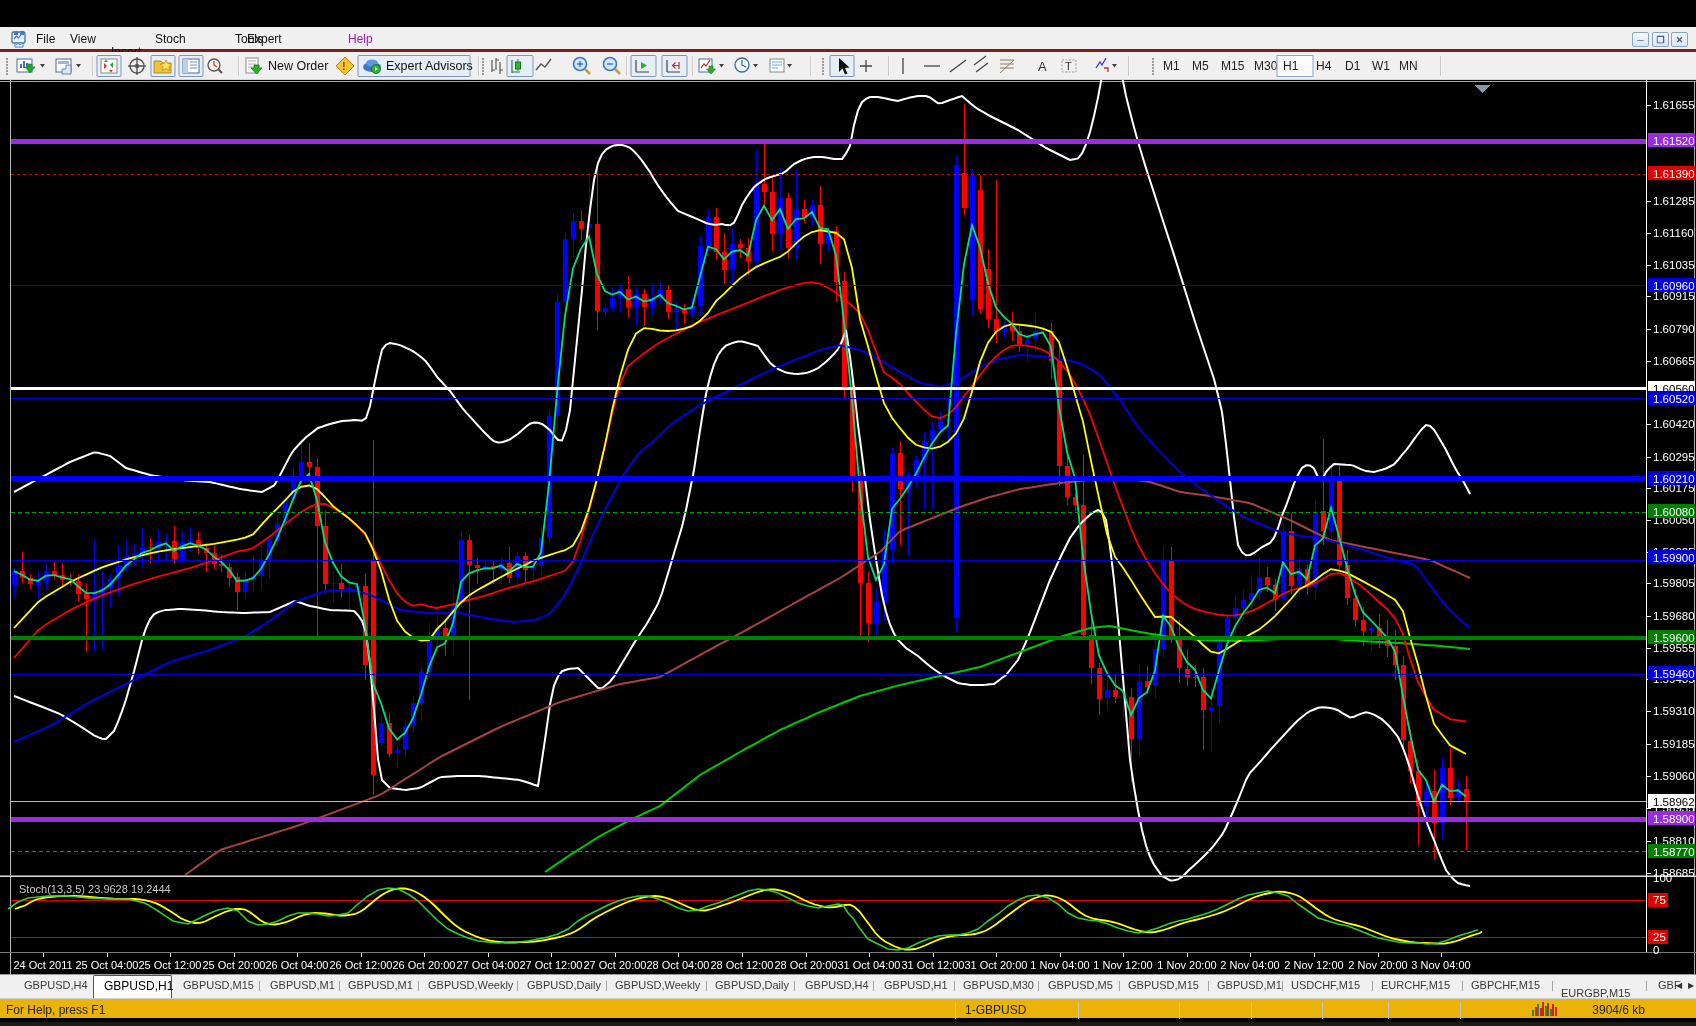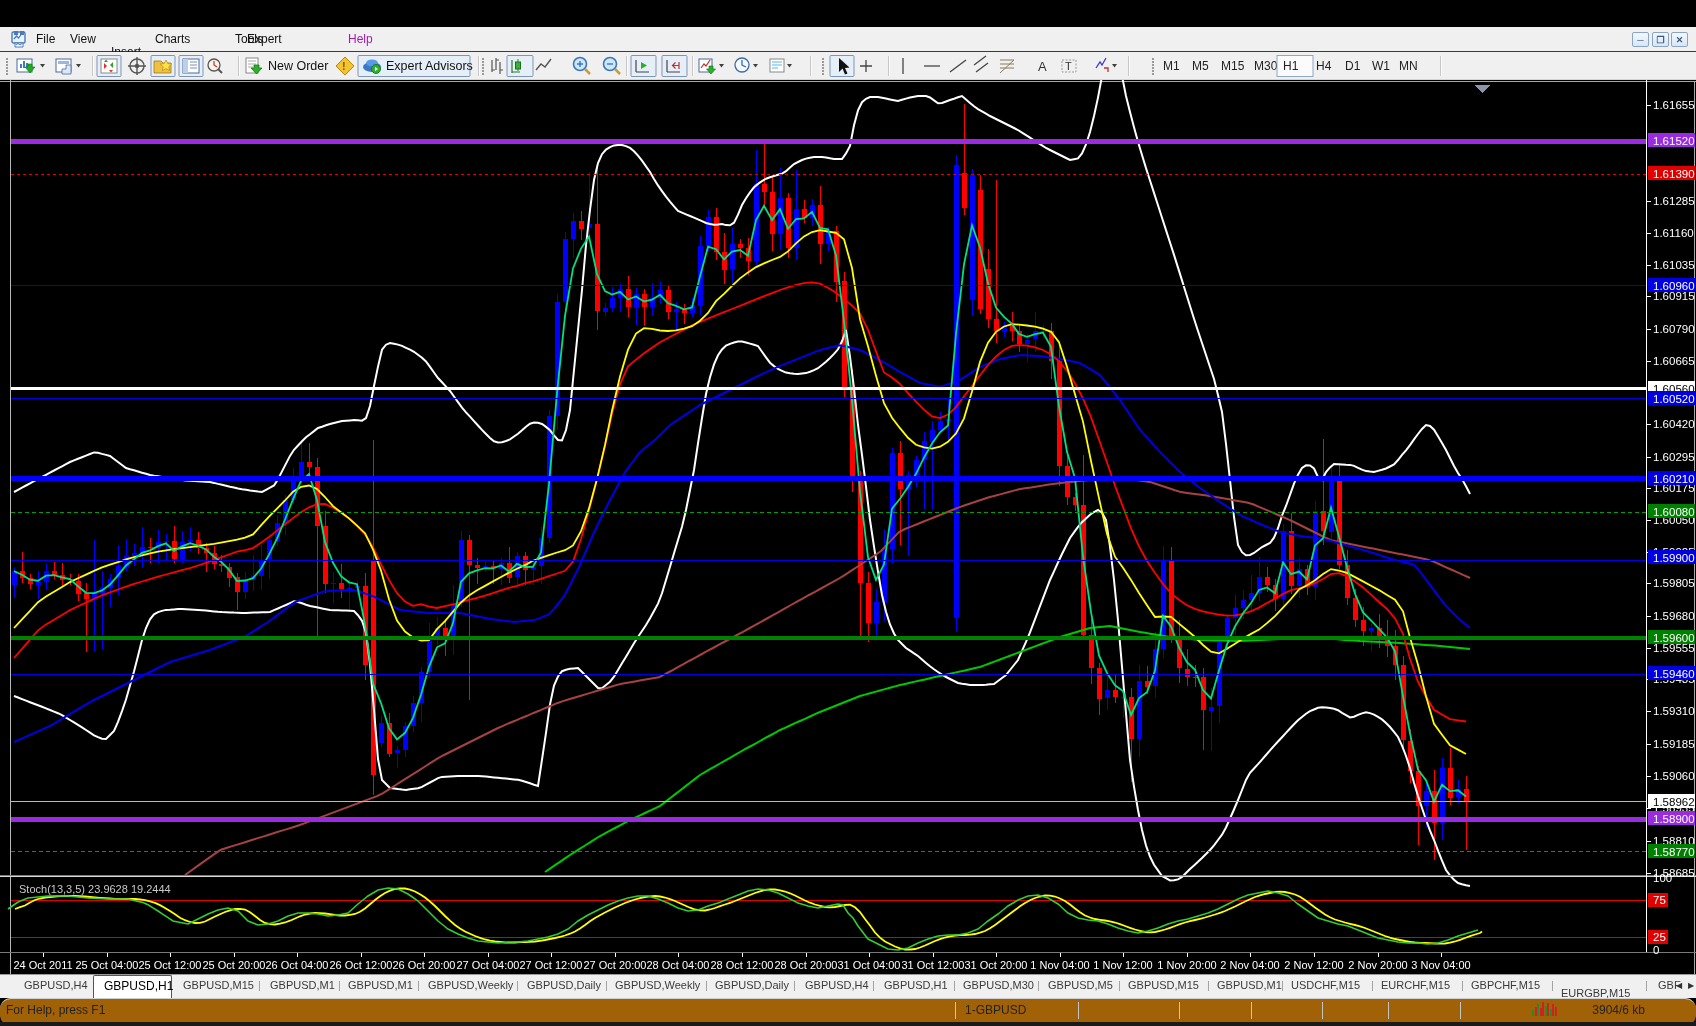--- a/index.html
+++ b/index.html
@@ -1,23 +1,23 @@
 <!DOCTYPE html>
 <html><head><meta charset="utf-8"><title>MT4</title>
 <style>
 *{margin:0;padding:0;box-sizing:border-box}
 html,body{width:1696px;height:1026px;background:#000;overflow:hidden;font-family:"Liberation Sans",sans-serif}
 </style></head>
 <body>
 <div style="position:relative;width:1696px;height:1026px;background:#000">
-<div style="position:absolute;left:0;top:27px;width:1696px;height:25px;background:#f0f0f0;border-bottom:1px solid #7f1d1d;">
+<div style="position:absolute;left:0;top:27px;width:1696px;height:25px;background:#f0f0f0;border-bottom:3px solid #7f1d1d;">
       <span style="position:absolute;left:36px;top:5px;font:12px 'Liberation Sans',sans-serif;color:#111;">File</span>
       <span style="position:absolute;left:70px;top:5px;font:12px 'Liberation Sans',sans-serif;color:#111;">View</span>
       <span style="position:absolute;left:111px;top:18px;font:12px 'Liberation Sans',sans-serif;color:#111;">Insert</span>
-      <span style="position:absolute;left:155px;top:5px;font:12px 'Liberation Sans',sans-serif;color:#111;">Charts</span>
+      <span style="position:absolute;left:155px;top:5px;font:12px 'Liberation Sans',sans-serif;color:#111;">Stoch</span>
       <span style="position:absolute;left:203px;top:5px;font:12px 'Liberation Sans',sans-serif;color:#111;margin-left:32px;">Tools</span>
       <span style="position:absolute;left:247px;top:5px;font:12px 'Liberation Sans',sans-serif;color:#111;">Expert</span>
       <span style="position:absolute;left:304px;top:5px;font:12px 'Liberation Sans',sans-serif;color:#a21caf;margin-left:44px;">Help</span>
       <svg width="20" height="18" viewBox="0 0 20 18" style="position:absolute;left:11px;top:3px">
 <rect x="1" y="2" width="13" height="11" rx="1.5" fill="#eaf2fc" stroke="#4a7ab8" stroke-width="1.4"></rect>
 <rect x="3" y="1" width="4" height="4" fill="#4a7ab8"></rect>
         <rect x="9" y="1" width="4" height="4" fill="#4a7ab8"></rect>
 <path d="M3 9 l2.5 -3 2 2 3 -4" stroke="#4a7ab8" stroke-width="1.2" fill="none"></path>
 <path d="M4 13 h8 v4 h-8 Z" fill="#fff" stroke="#4a7ab8"></path>
 <path d="M5 15 l2 -1.5 2 1.5 2 -1.5" stroke="#4a7ab8" fill="none"></path>
@@ -361,21 +361,21 @@
       <span style="position:absolute;left:1281px;top:4px;font:11px 'Liberation Sans',sans-serif;color:#9a9a9a;">|</span>
       <span style="position:absolute;left:1371px;top:4px;font:11px 'Liberation Sans',sans-serif;color:#9a9a9a;">|</span>
       <span style="position:absolute;left:1461px;top:4px;font:11px 'Liberation Sans',sans-serif;color:#9a9a9a;">|</span>
       <span style="position:absolute;left:1551px;top:4px;font:11px 'Liberation Sans',sans-serif;color:#9a9a9a;">|</span>
       <span style="position:absolute;left:1645px;top:4px;font:11px 'Liberation Sans',sans-serif;color:#9a9a9a;">|</span>
       <div style="position:absolute;left:93px;top:0px;width:79px;height:23px;background:#fff;border:1px solid #555;border-bottom:none;border-radius:2px 2px 0 0;"></div>
       <span style="position:absolute;left:104px;top:4px;font:12px 'Liberation Sans',sans-serif;color:#000;">GBPUSD,H1</span>
       <span style="position:absolute;left:1676px;top:6px;font:8px 'Liberation Sans',sans-serif;color:#333;">◀</span>
       <span style="position:absolute;left:1688px;top:6px;font:8px 'Liberation Sans',sans-serif;color:#333;">▶</span>
     </div>
-<div style="position:absolute;left:0;top:998px;width:1696px;height:28px;background:#a16207;border-top:1px solid #d0d0d0;border-radius:11px;">
+<div style="position:absolute;left:0;top:998px;width:1696px;height:20px;background:#eab308;border-top:1px solid #d0d0d0;">
       <span style="position:absolute;left:6px;top:4px;font:12px 'Liberation Sans',sans-serif;color:#222;">For Help, press F1</span>
       <span style="position:absolute;left:965px;top:4px;font:12px 'Liberation Sans',sans-serif;color:#222;">1-GBPUSD</span>
       <span style="position:absolute;left:955px;top:3px;width:1px;height:17px;background:#c4c4c4;"></span>
       <span style="position:absolute;left:1078px;top:3px;width:1px;height:17px;background:#c4c4c4;"></span>
       <span style="position:absolute;left:1179px;top:3px;width:1px;height:17px;background:#c4c4c4;"></span>
       <span style="position:absolute;left:1251px;top:3px;width:1px;height:17px;background:#c4c4c4;"></span>
       <span style="position:absolute;left:1322px;top:3px;width:1px;height:17px;background:#c4c4c4;"></span>
       <span style="position:absolute;left:1388px;top:3px;width:1px;height:17px;background:#c4c4c4;"></span>
       <span style="position:absolute;left:1460px;top:3px;width:1px;height:17px;background:#c4c4c4;"></span>
       <span style="position:absolute;left:1532px;top:11px;width:2px;height:6px;background:#2a8a2a;"></span>

